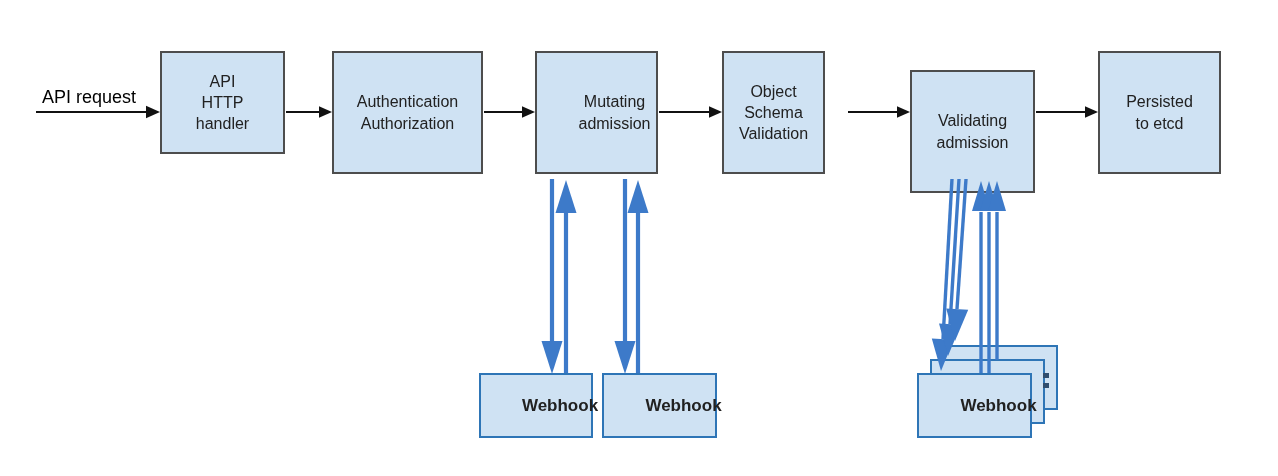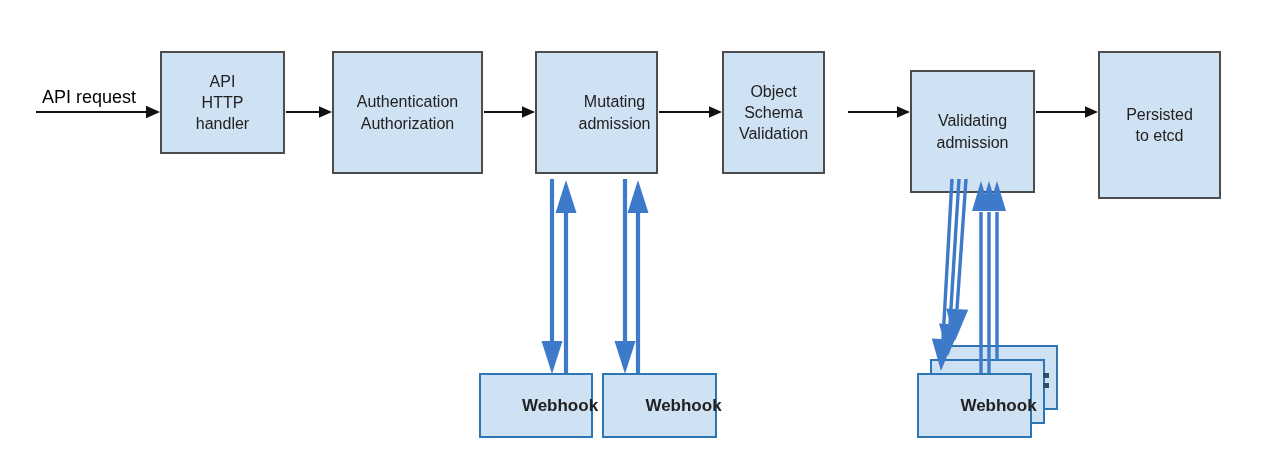--- a/index.html
+++ b/index.html
@@ -80,21 +80,21 @@
   </div>
   <div class="node" style="left:722px; top:51px; width:103px; height:123px;">
     <span>Object
 Schema
 Validation</span>
   </div>
   <div class="node" style="left:910px; top:51px; width:125px; height:123px;margin-top:19px;">
     <span>Validating
 admission</span>
   </div>
-  <div class="node" style="left:1098px; top:51px; width:123px; height:148px;">
+  <div class="node" style="left:1098px; top:51px; width:123px; height:123px;">
     <span>Persisted
 to etcd</span>
   </div>
 
   <div class="request-label">API request</div>
 
   <svg class="arrows" width="1278" height="476" viewBox="0 0 1278 476">
 
     <g>
       <line class="blk" x1="36" y1="112" x2="147" y2="112"></line>

